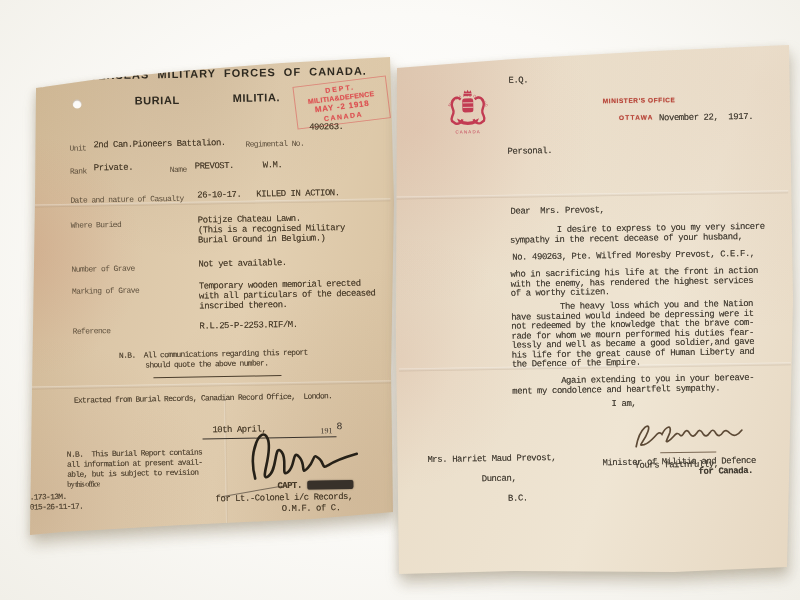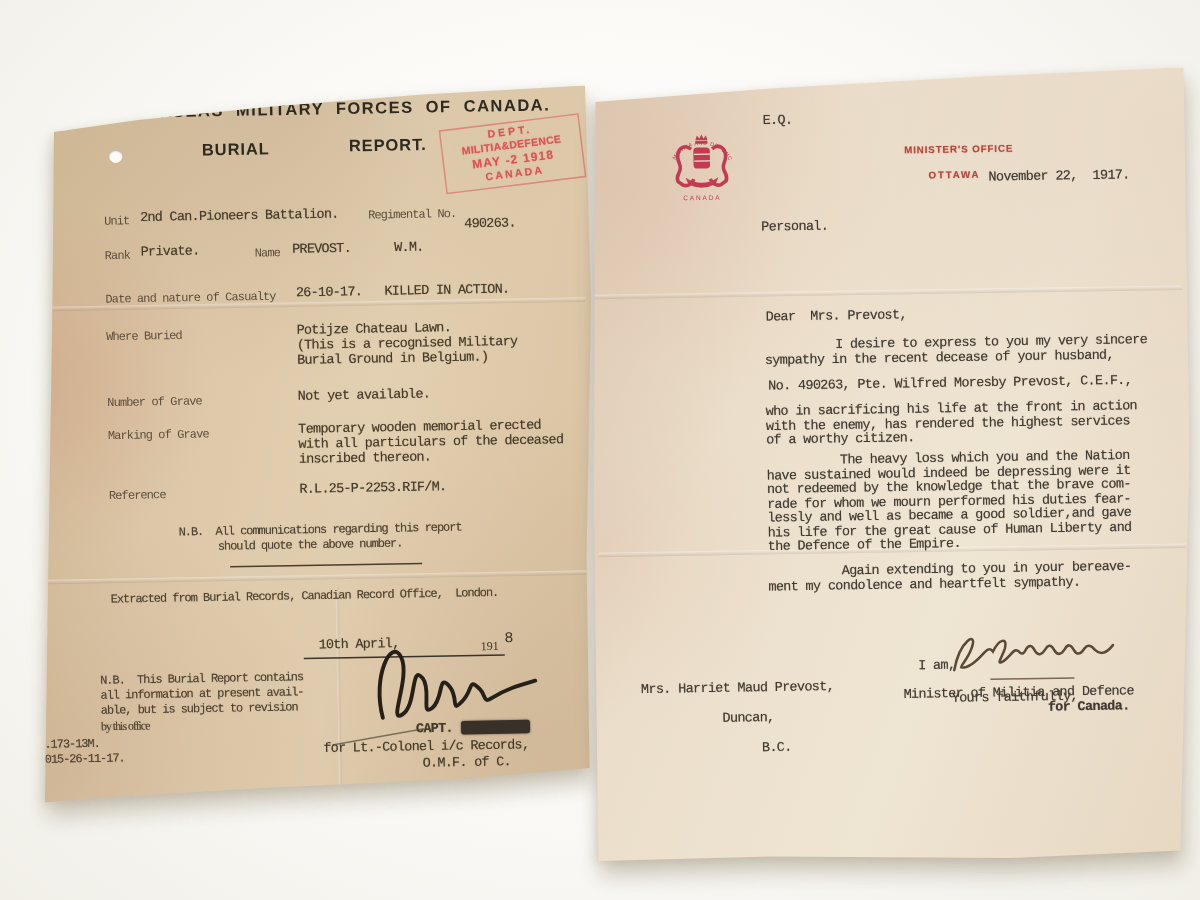--- a/index.html
+++ b/index.html
@@ -68,33 +68,33 @@
   <div class="paper-wrap left-wrap">
     <div class="paper left-paper">
       <div class="left-content">
 
         <div class="abs crease-h" style="left:8px;top:150px;width:362px;"></div>
         <div class="abs crease-h" style="left:8px;top:332px;width:362px;"></div>
         <div class="abs crease-v" style="left:200px;top:340px;height:140px;"></div>
 
         <div class="abs pr" style="left:62px;top:16px;">OVERSEAS MILITARY FORCES OF CANADA.</div>
         <div class="abs pr2" style="left:116px;top:42px;">BURIAL</div>
-        <div class="abs pr2" style="left:214px;top:41px;">REPORT.</div>
+        <div class="abs pr2" style="left:214px;top:41px;">MILITIA.</div>
 
         <div class="abs stamp" style="left:276px;top:32px;">
           <div class="s1">DEPT.</div>
           <div class="s2">MILITIA&amp;DEFENCE</div>
           <div class="s3">MAY -2 1918</div>
           <div class="s4">CANADA</div>
         </div>
 
         <div class="abs lbl" style="left:50px;top:90px;">Unit</div>
         <div class="abs t" style="left:74px;top:88px;">2nd Can.Pioneers Battalion.</div>
         <div class="abs lbl" style="left:226px;top:89px;">Regimental No.</div>
-        <div class="abs t" style="left:290px;top:96px;">490263.</div>
+        <div class="abs t" style="left:290px;top:74px;">490263.</div>
 
         <div class="abs lbl" style="left:50px;top:113px;">Rank</div>
         <div class="abs t" style="left:74px;top:111px;">Private.</div>
         <div class="abs lbl" style="left:150px;top:113px;">Name</div>
         <div class="abs t" style="left:175px;top:111px;">PREVOST.</div>
         <div class="abs t" style="left:243px;top:111px;">W.M.</div>
 
         <div class="abs lbl" style="left:50px;top:142px;">Date and nature of Casualty</div>
         <div class="abs t" style="left:177px;top:140px;">26-10-17.</div>
         <div class="abs t" style="left:236px;top:140px;">KILLED IN ACTION.</div>
@@ -198,21 +198,21 @@
         <div class="abs rt" style="left:117px;top:270.5px;">have sustained would indeed be depressing were it</div>
         <div class="abs rt" style="left:117px;top:280px;">not redeemed by the knowledge that the brave com-</div>
         <div class="abs rt" style="left:117px;top:289.5px;">rade for whom we mourn performed his duties fear-</div>
         <div class="abs rt" style="left:117px;top:299px;">lessly and well as became a good soldier,and gave</div>
         <div class="abs rt" style="left:117px;top:308.5px;">his life for the great cause of Human Liberty and</div>
         <div class="abs rt" style="left:117px;top:318px;">the Defence of the Empire.</div>
 
         <div class="abs rt" style="left:166px;top:335px;">Again extending to you in your bereave-</div>
         <div class="abs rt" style="left:117px;top:344.5px;">ment my condolence and heartfelt sympathy.</div>
 
-        <div class="abs rt" style="left:216px;top:359px;margin-top:40px;">I am,</div>
+        <div class="abs rt" style="left:216px;top:359px;">I am,</div>
         <div class="abs rt" style="left:238px;top:375px;margin-top:46px;">Yours faithfully,</div>
 
         <svg class="abs" style="left:232px;top:378px;" width="118" height="38" viewBox="0 0 118 38">
           <path d="M8,28 C12,8 24,2 20,13 C16,24 8,28 16,26 C26,23 30,10 34,16 C38,8 44,6 42,14 C40,20 36,25 40,23 C46,20 48,12 52,17 Q54,19 56,15 Q59,10 62,16 Q65,21 69,15 Q72,10 75,16 Q78,21 82,15 Q85,10 88,16 Q91,21 95,15 Q98,11 102,16 C106,20 110,18 114,13" fill="none" stroke="#5c4935" stroke-width="1.7" stroke-linecap="round"></path>
         </svg>
         <div class="abs sig-underline" style="left:264px;top:412px;width:56px;"></div>
 
         <div class="abs rt" style="left:206px;top:418px;">Minister of Militia and Defence</div>
         <div class="abs rt" style="left:302px;top:428px;font-weight:bold;">for Canada.</div>
 

